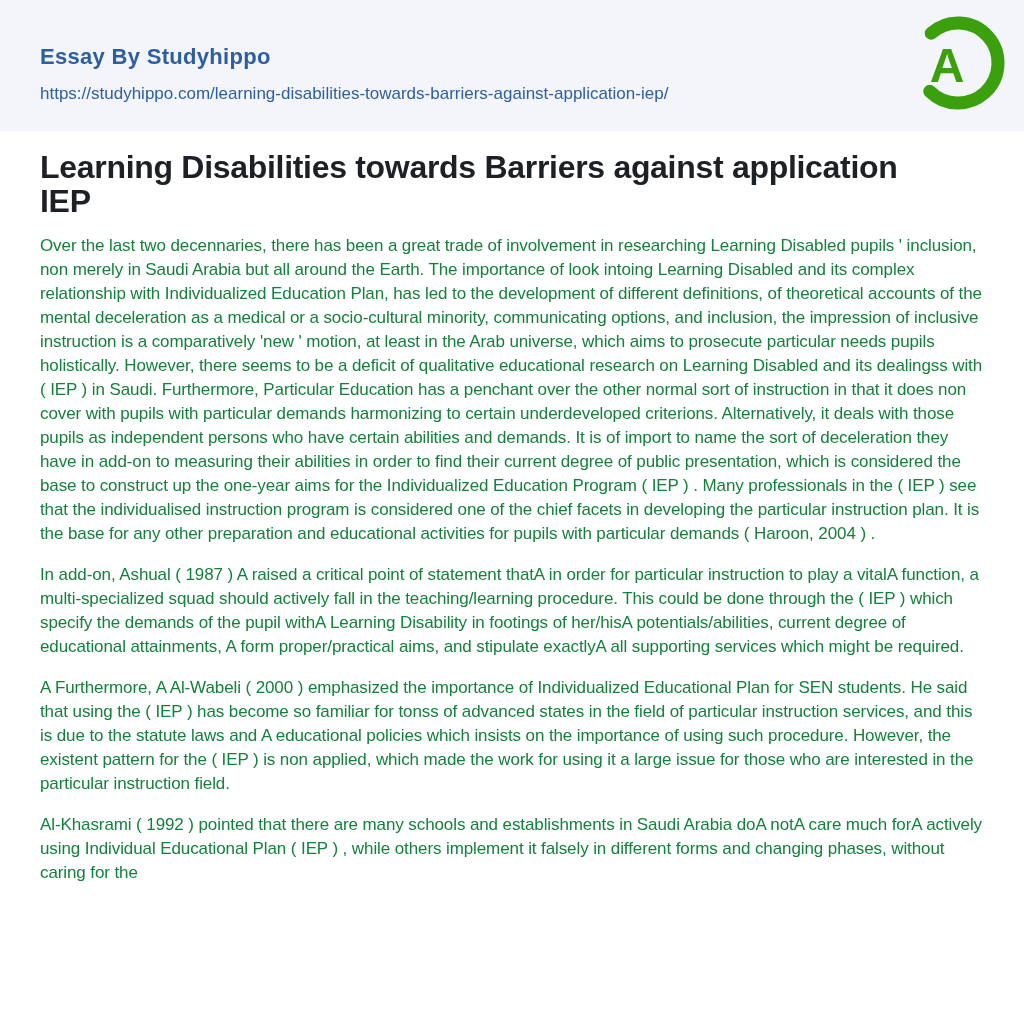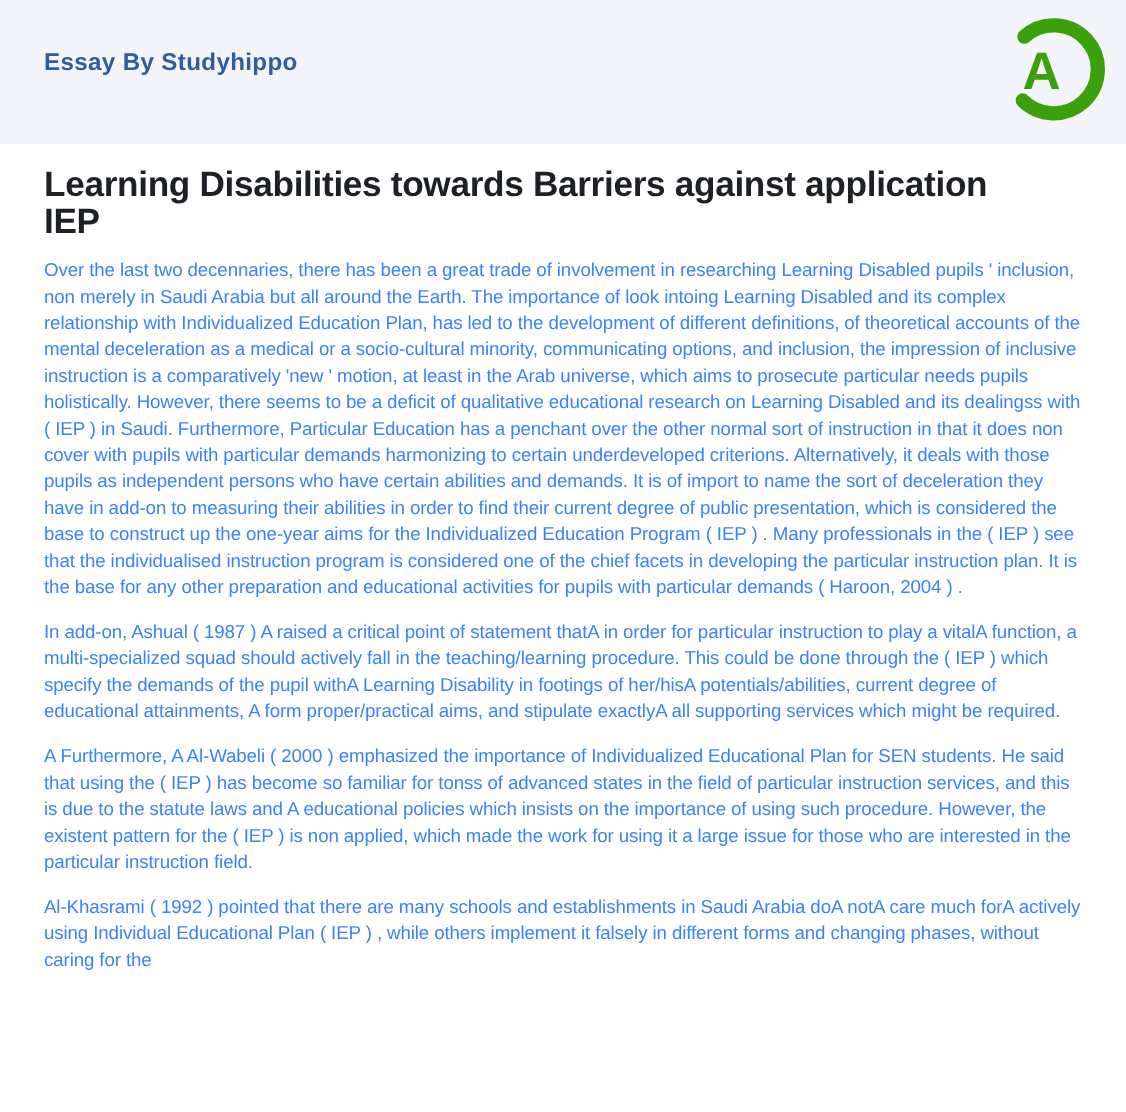--- a/index.html
+++ b/index.html
@@ -72,29 +72,30 @@
     line-height: 34px;
     font-weight: 700;
     letter-spacing: -0.3px;
     color: #1d2025;
   }
   .essay-paragraph {
     margin: 0 0 17px 0;
     font-size: 17px;
     line-height: 24px;
     letter-spacing: -0.1px;
-    color: #3b82f6;
+    color: #15803d;
   }
   .essay-body { margin-top: 16px; }
 </style>
 </head>
 <body>
 
 <div class="header">
   <div class="site-label">Essay By Studyhippo</div>
+  <a class="page-url">https://studyhippo.com/learning-disabilities-towards-barriers-against-application-iep/</a>
 
   <div class="logo">
     <span>
       <svg viewBox="0 0 102 102" xmlns="http://www.w3.org/2000/svg">
         <circle cx="54" cy="49" r="40" fill="none" stroke="#3b9f0e" stroke-width="13" stroke-linecap="round" stroke-dasharray="186 66" transform="rotate(228 54 49)"></circle>
       </svg>
     </span>
     <div class="logo-letter">A</div>
   </div>
 </div>

